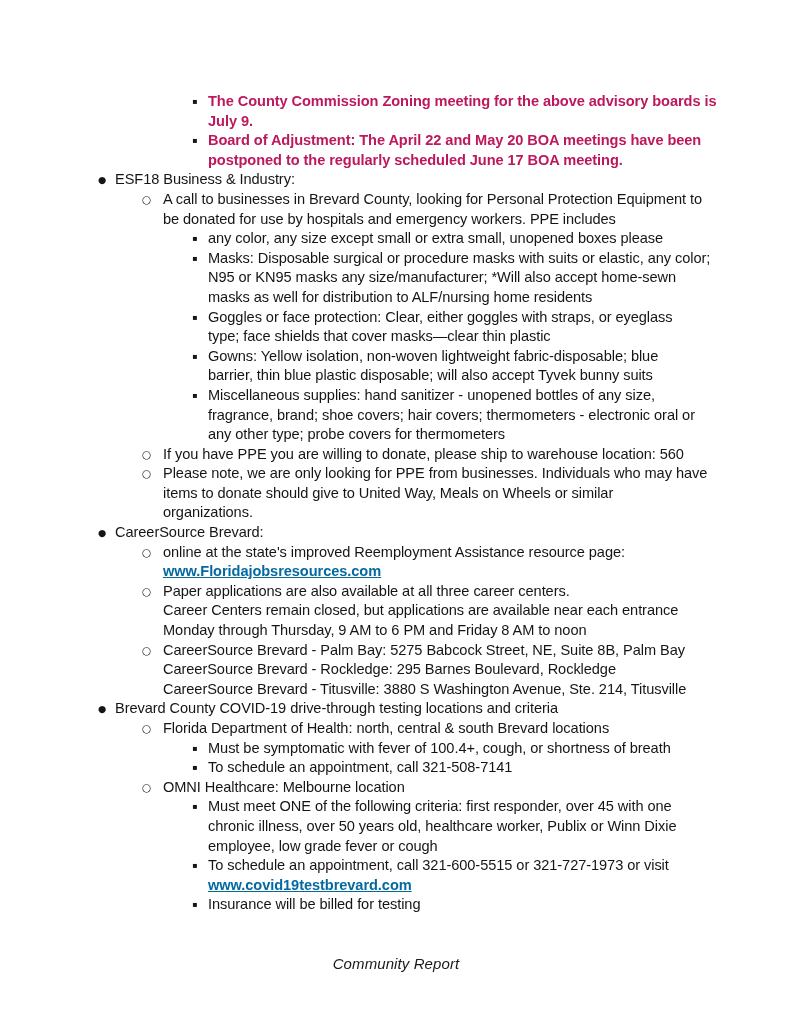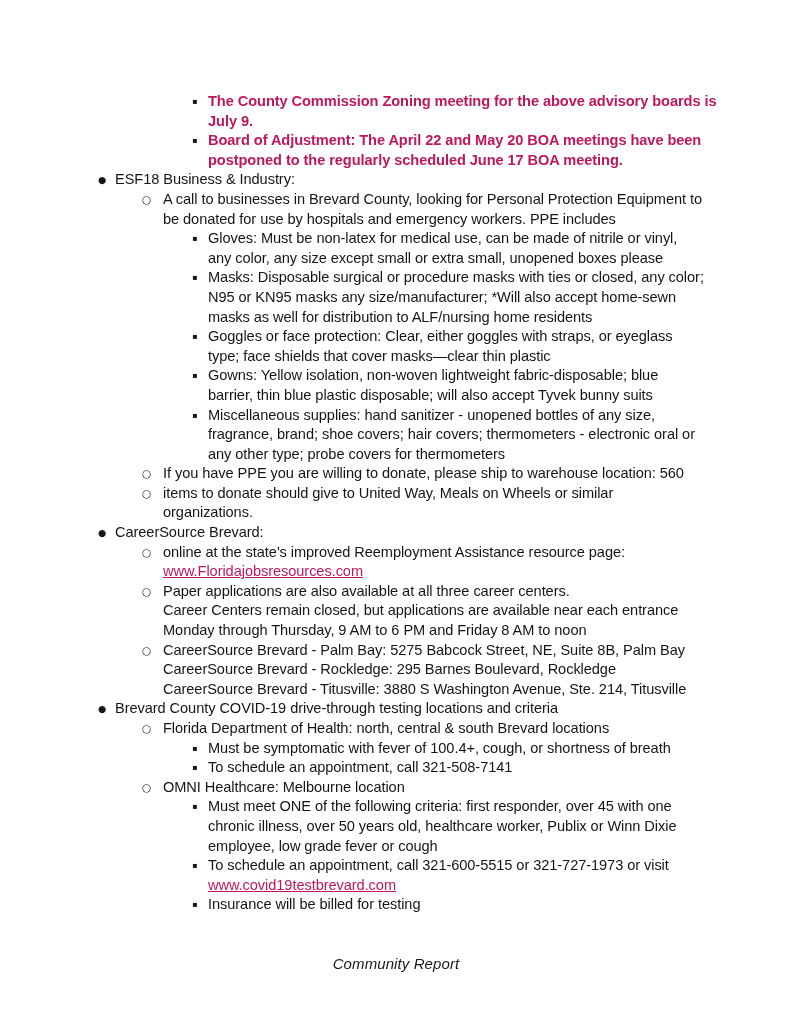--- a/index.html
+++ b/index.html
@@ -67,22 +67,23 @@
   
   .lvl3          { margin-left: 208px; margin-right: 74px; }
   .lvl3 .marker  { left: -16px; font-size: 8px; }
 
   
   .cont          { display: block; }
 
   .bold          { font-weight: bold; color: #be185d; }
 
   a.doclink {
-    color: #be185d;
+    color: #0369a1;
     text-decoration: underline;
+    font-weight: bold;
   }
 
   #footer {
     position: absolute;
     left: 0;
     top: 955px;
     width: 792px;
     text-align: center;
     font-family: "Liberation Sans", sans-serif;
     font-style: italic;
@@ -110,26 +111,25 @@
         <span class="marker">●</span>
         <span class="txt">ESF18 Business &amp; Industry:</span>
       </div>
       <div class="row lvl2">
         <span class="marker">○</span>
         <span class="txt">A call to businesses in Brevard County, looking for Personal Protection Equipment to</span>
         <span class="txt cont">be donated for use by hospitals and emergency workers. PPE includes</span>
       </div>
       <div class="row lvl3">
         <span class="marker">▪</span>
-        <span class="txt">Gloves: Must be non-latex for medical use, can be made of nitrile or vinyl,</span>
         <span class="txt cont">any color, any size except small or extra small, unopened boxes please</span>
       </div>
       <div class="row lvl3">
         <span class="marker">▪</span>
-        <span class="txt">Masks: Disposable surgical or procedure masks with ties or closed, any color;</span>
+        <span class="txt">Masks: Disposable surgical or procedure masks with suits or elastic, any color;</span>
         <span class="txt cont">N95 or KN95 masks any size/manufacturer; *Will also accept home-sewn</span>
         <span class="txt cont">masks as well for distribution to ALF/nursing home residents</span>
       </div>
       <div class="row lvl3">
         <span class="marker">▪</span>
         <span class="txt">Goggles or face protection: Clear, either goggles with straps, or eyeglass</span>
         <span class="txt cont">type; face shields that cover masks—clear thin plastic</span>
       </div>
       <div class="row lvl3">
         <span class="marker">▪</span>
@@ -141,20 +141,21 @@
         <span class="txt">Miscellaneous supplies: hand sanitizer - unopened bottles of any size,</span>
         <span class="txt cont">fragrance, brand; shoe covers; hair covers; thermometers - electronic oral or</span>
         <span class="txt cont">any other type; probe covers for thermometers</span>
       </div>
       <div class="row lvl2">
         <span class="marker">○</span>
         <span class="txt">If you have PPE you are willing to donate, please ship to warehouse location: 560</span>
       </div>
       <div class="row lvl2">
         <span class="marker">○</span>
+        <span class="txt">Please note, we are only looking for PPE from businesses. Individuals who may have</span>
         <span class="txt cont">items to donate should give to United Way, Meals on Wheels or similar</span>
         <span class="txt cont">organizations.</span>
       </div>
       <div class="row lvl1">
         <span class="marker">●</span>
         <span class="txt">CareerSource Brevard:</span>
       </div>
       <div class="row lvl2">
         <span class="marker">○</span>
         <span class="txt cont">online at the state's improved Reemployment Assistance resource page:</span>

